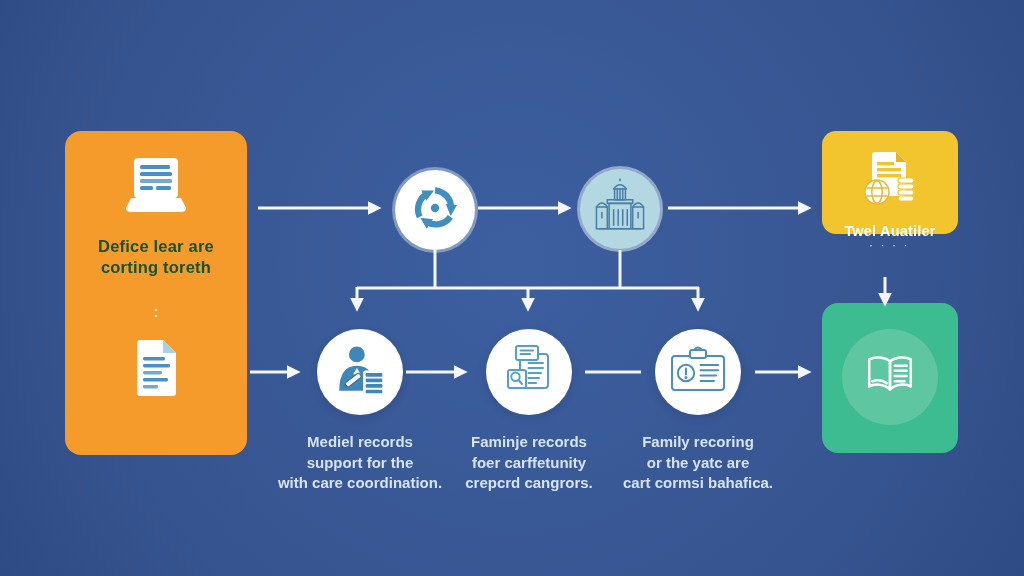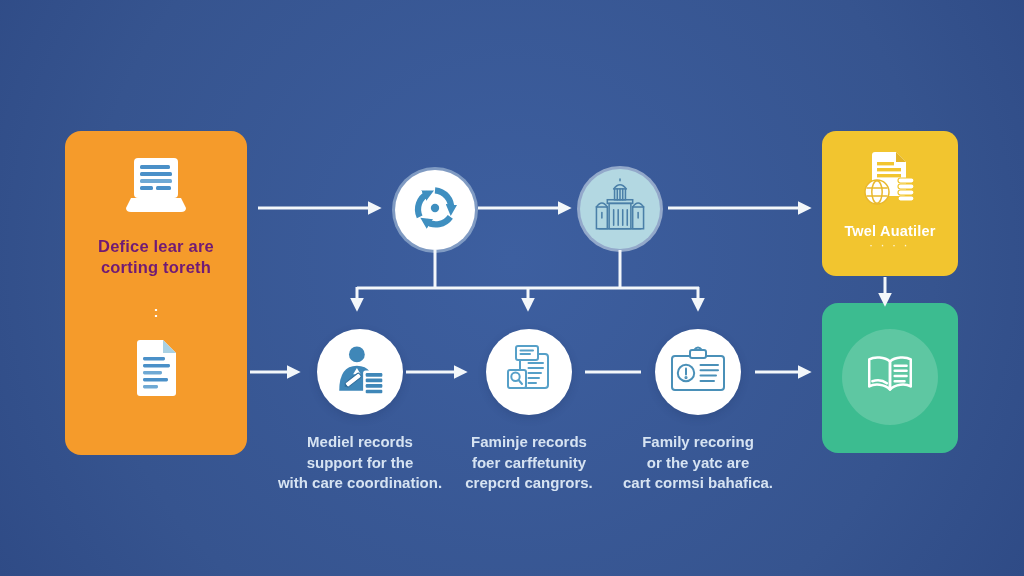--- a/index.html
+++ b/index.html
@@ -1,35 +1,35 @@
 <!DOCTYPE html>
 <html><head>
 <meta charset="utf-8">
 <style>
   html,body{margin:0;padding:0;}
   body{font-family:"Liberation Sans",sans-serif;}
   .stage{position:relative;width:1024px;height:576px;overflow:hidden;
          background:radial-gradient(circle at 50% 45%, #3d5fa0 0%, #36548f 70%, #2f4b86 100%);}
   .card{position:absolute;box-sizing:border-box;}
   .card-orange{left:65px;top:131px;width:182px;height:324px;border-radius:16px;background:#f59b2b;z-index:1;}
-  .card-yellow{left:822px;top:131px;width:136px;height:145px;border-radius:14px;background:#f2c52f;z-index:1;}
+  .card-yellow{left:822px;top:131px;width:136px;height:103px;border-radius:14px;background:#f2c52f;z-index:1;}
   .card-green{left:822px;top:303px;width:136px;height:150px;border-radius:16px;background:#3cbc90;z-index:1;}
   .green-inner{position:absolute;left:20px;top:26px;width:96px;height:96px;border-radius:50%;background:#5ec7a2;
                display:flex;align-items:center;justify-content:center;}
   .node{position:absolute;border-radius:50%;display:flex;align-items:center;justify-content:center;z-index:2;}
   .node-white{background:#ffffff;box-shadow:0 0 0 3px rgba(210,230,242,.45);}
   .node-c1{left:395px;top:170px;width:80px;height:80px;}
   .node-c2{left:580px;top:169px;width:80px;height:80px;background:#b3d8e2;box-shadow:0 0 0 3px rgba(235,245,250,.5);}
   .node-b{width:86px;height:86px;background:#fff;box-shadow:0 3px 8px rgba(20,40,80,.18);}
   .node-b1{left:317px;top:329px;}
   .node-b2{left:486px;top:329px;}
   .node-b3{left:655px;top:329px;}
   .orange-stack{position:absolute;inset:0;display:flex;flex-direction:column;align-items:center;}
   .orange-stack .icon-slot{margin-top:25px;}
-  .card-title{margin-top:14px;color:#701a75;font-size:16.5px;font-weight:700;line-height:1.28;
+  .card-title{margin-top:14px;color:#14532d;font-size:16.5px;font-weight:700;line-height:1.28;
               text-align:center;white-space:pre-line;letter-spacing:.2px;}
   .separator{margin-top:26px;color:rgba(255,255,255,.95);font-size:15px;font-weight:700;line-height:1;}
   .doc-slot{margin-top:18px;}
   .ycard-stack{position:absolute;inset:0;display:flex;flex-direction:column;align-items:center;}
   .ycard-stack .icon-slot{margin-top:17px;}
   .ycard-label{margin-top:9px;color:#ffffff;font-size:14.5px;font-weight:700;letter-spacing:.2px;}
   .ycard-dots{margin-top:2px;color:rgba(255,255,255,.8);font-size:9px;letter-spacing:3px;font-weight:700;}
   .caption{position:absolute;width:184px;top:432px;color:#d6e3f2;font-size:15px;font-weight:600;
            line-height:1.38;text-align:center;white-space:pre-line;z-index:2;}
   .cap-1{left:268px;}

